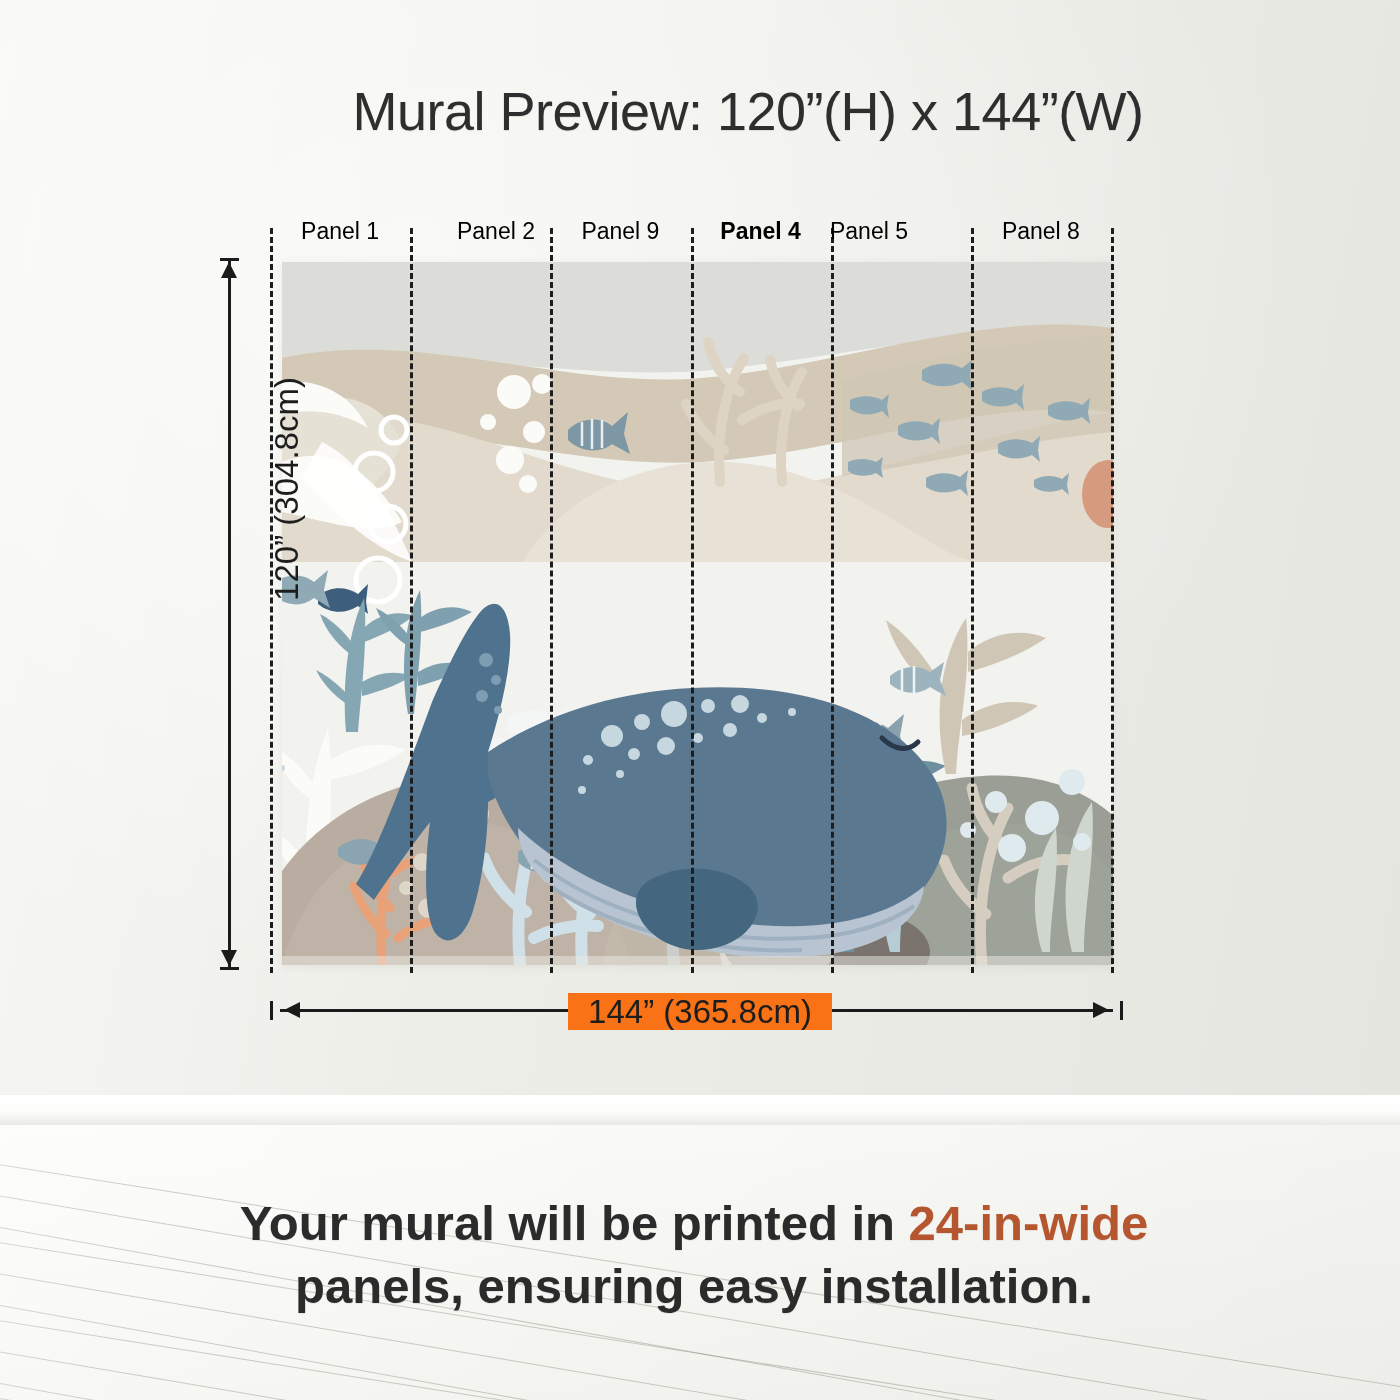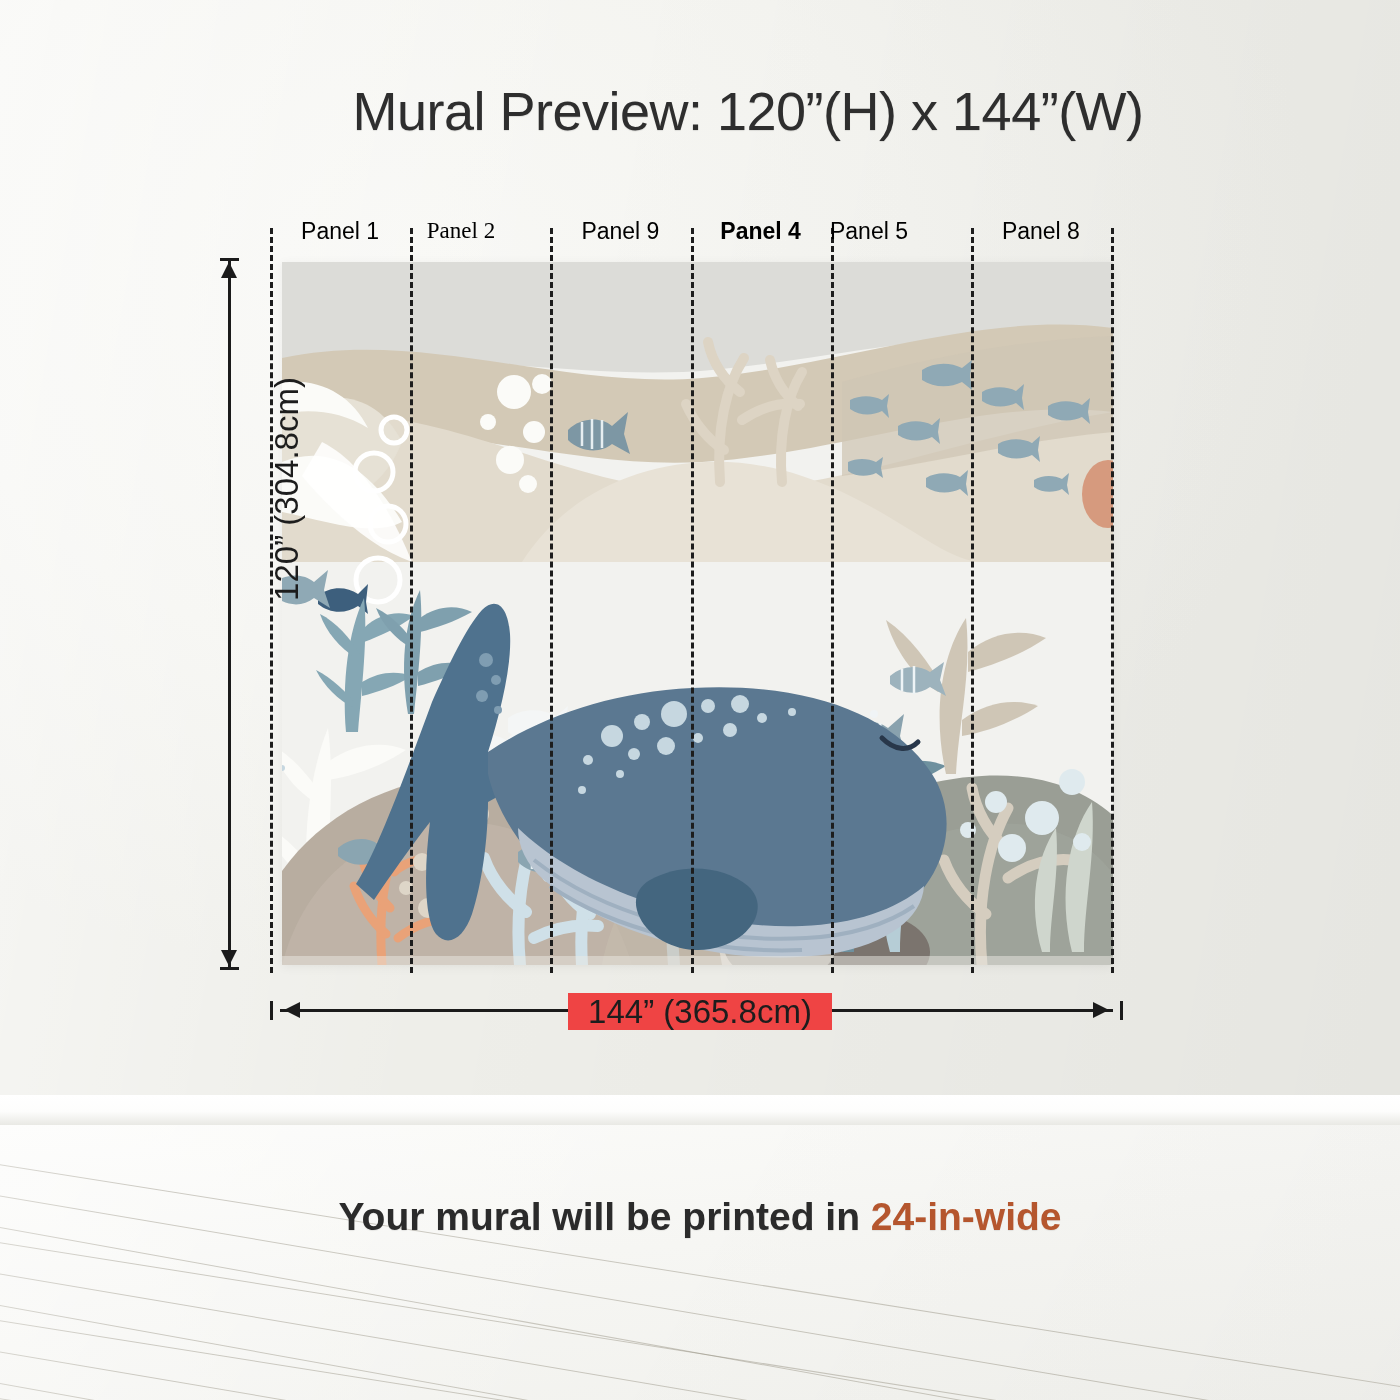--- a/index.html
+++ b/index.html
@@ -77,25 +77,25 @@
   #hdim .cap{position:absolute;top:-8px;width:3px;height:19px;background:#1b1b1b;}
   #hdim .cap.l{left:-10px;}
   #hdim .cap.r{right:-10px;}
   #hdim .ah{position:absolute;top:-7px;width:0;height:0;border-top:8.5px solid transparent;border-bottom:8.5px solid transparent;}
   #hdim .ah.l{left:4px;border-right:16px solid #1b1b1b;}
   #hdim .ah.r{right:4px;border-left:16px solid #1b1b1b;}
   #hlabel{
     position:absolute;left:0;top:993px;width:1400px;text-align:center;
     font-size:33px;color:#1d1d1d;
   }
-  #hlabel span{background:#ef4444;padding:0 20px;}
+  #hlabel span{background:#f97316;padding:0 20px;}
   
   #caption{
-    position:absolute;left:70px;top:1192px;width:1260px;text-align:center;
-    font-size:39px;font-weight:bold;color:#2b2b2b;line-height:1.28;
+    position:absolute;left:64px;top:1192px;width:1260px;text-align:center;
+    font-size:49px;font-weight:bold;color:#2b2b2b;line-height:1.28;
     text-shadow:0 1px 1px rgba(0,0,0,.08);
   }
   .accent{color:#b5562e;}
 </style>
 </head>
 <body>
 
 <div id="wall"></div>
 <div id="baseboard"></div>
 
@@ -405,21 +405,21 @@
     <div class="pline" style="left: 270px;"></div>
     <div class="pline" style="left: 410.167px;"></div>
     <div class="pline" style="left: 550.333px;"></div>
     <div class="pline" style="left: 690.5px;"></div>
     <div class="pline" style="left: 830.667px;"></div>
     <div class="pline" style="left: 970.833px;"></div>
     <div class="pline" style="left: 1111px;"></div>
   </div>
 <div id="panel-labels">
     <div class="plabel" style="left: 271.083px;">Panel 1</div>
-    <div class="plabel" style="left: 392px; font-family: Liberation Serif, serif;">Panel 2</div>
+    <div class="plabel" style="left: 427px;">Panel 2</div>
     <div class="plabel" style="left: 551.417px;">Panel 9</div>
     <div class="plabel" style="left: 691.583px; font-weight: bold;">Panel 4</div>
     <div class="plabel" style="left: 800px;">Panel 5</div>
     <div class="plabel" style="left: 971.917px;">Panel 8</div>
   </div>
 
 <div id="vdim">
   <div class="cap t"></div>
   <div class="cap b"></div>
   <div class="ah t"></div>
@@ -430,13 +430,14 @@
 <div id="hdim">
   <div class="cap l"></div>
   <div class="cap r"></div>
   <div class="ah l"></div>
   <div class="ah r"></div>
 </div>
 <div id="hlabel"><span>144” (365.8cm)</span></div>
 
 <div id="caption">
   <span>Your mural will be printed in </span><span class="accent">24-in-wide</span><br>
+  <span>panels, ensuring easy installation.</span>
 </div>
 
 </body></html>

